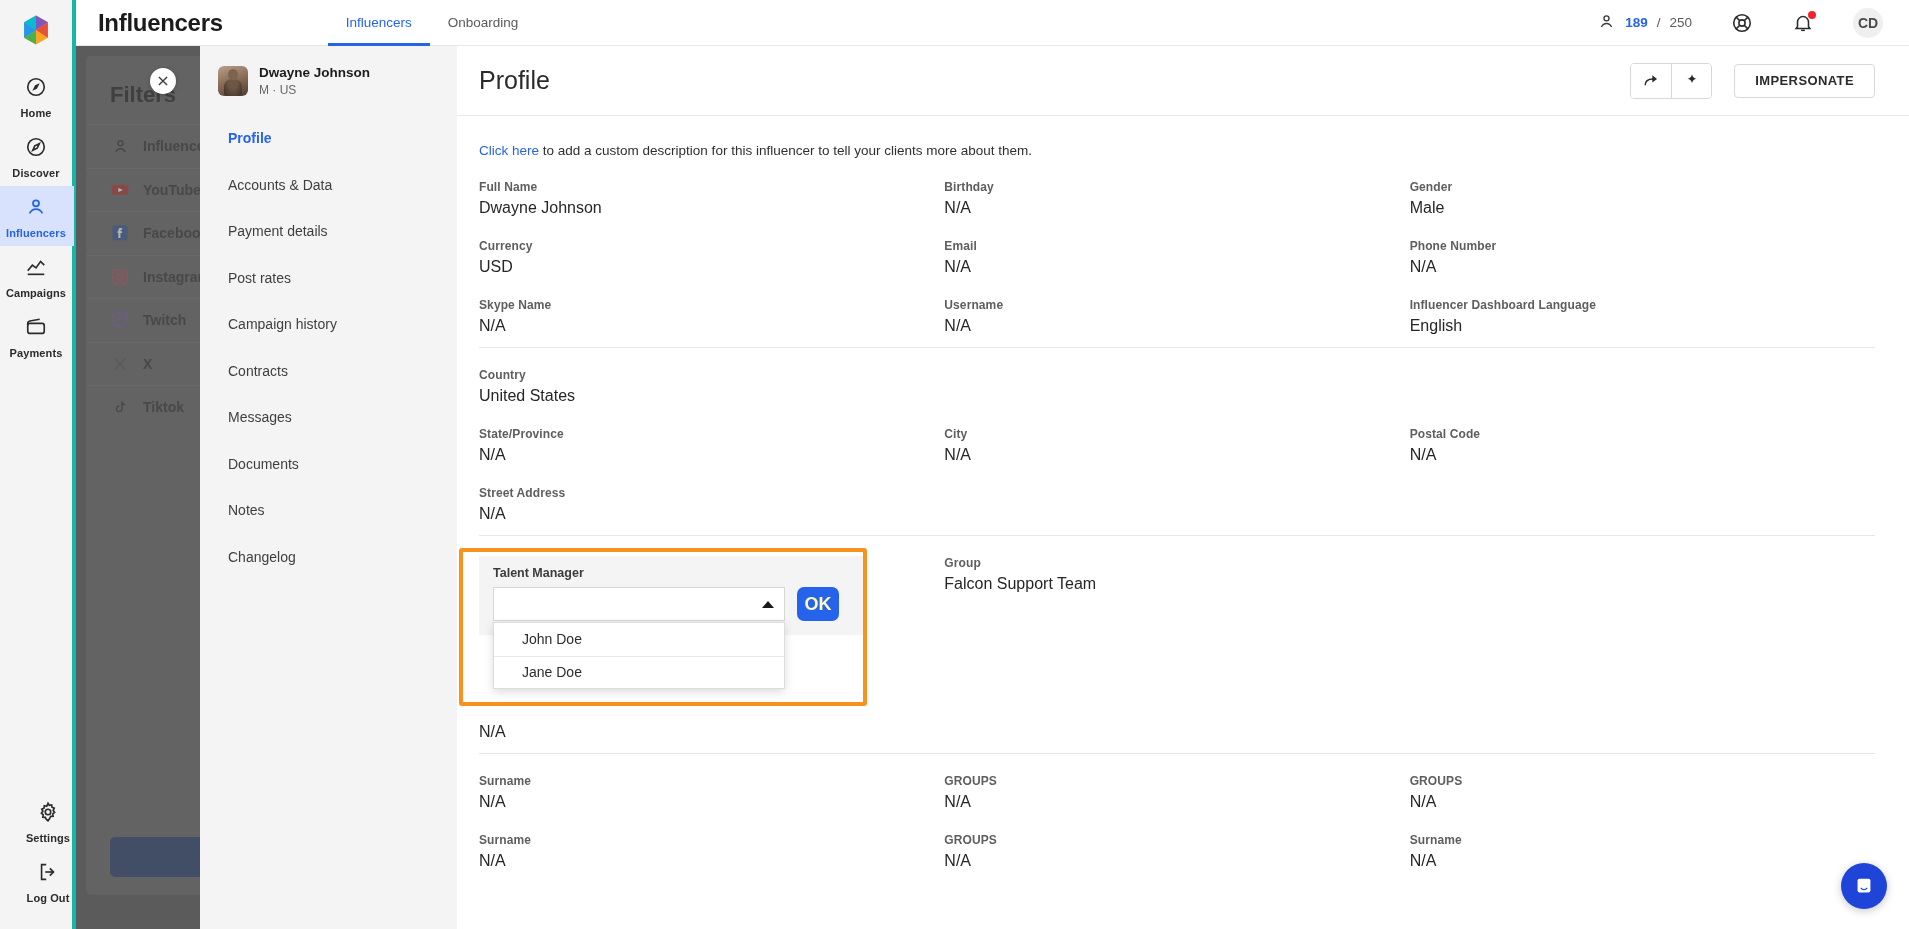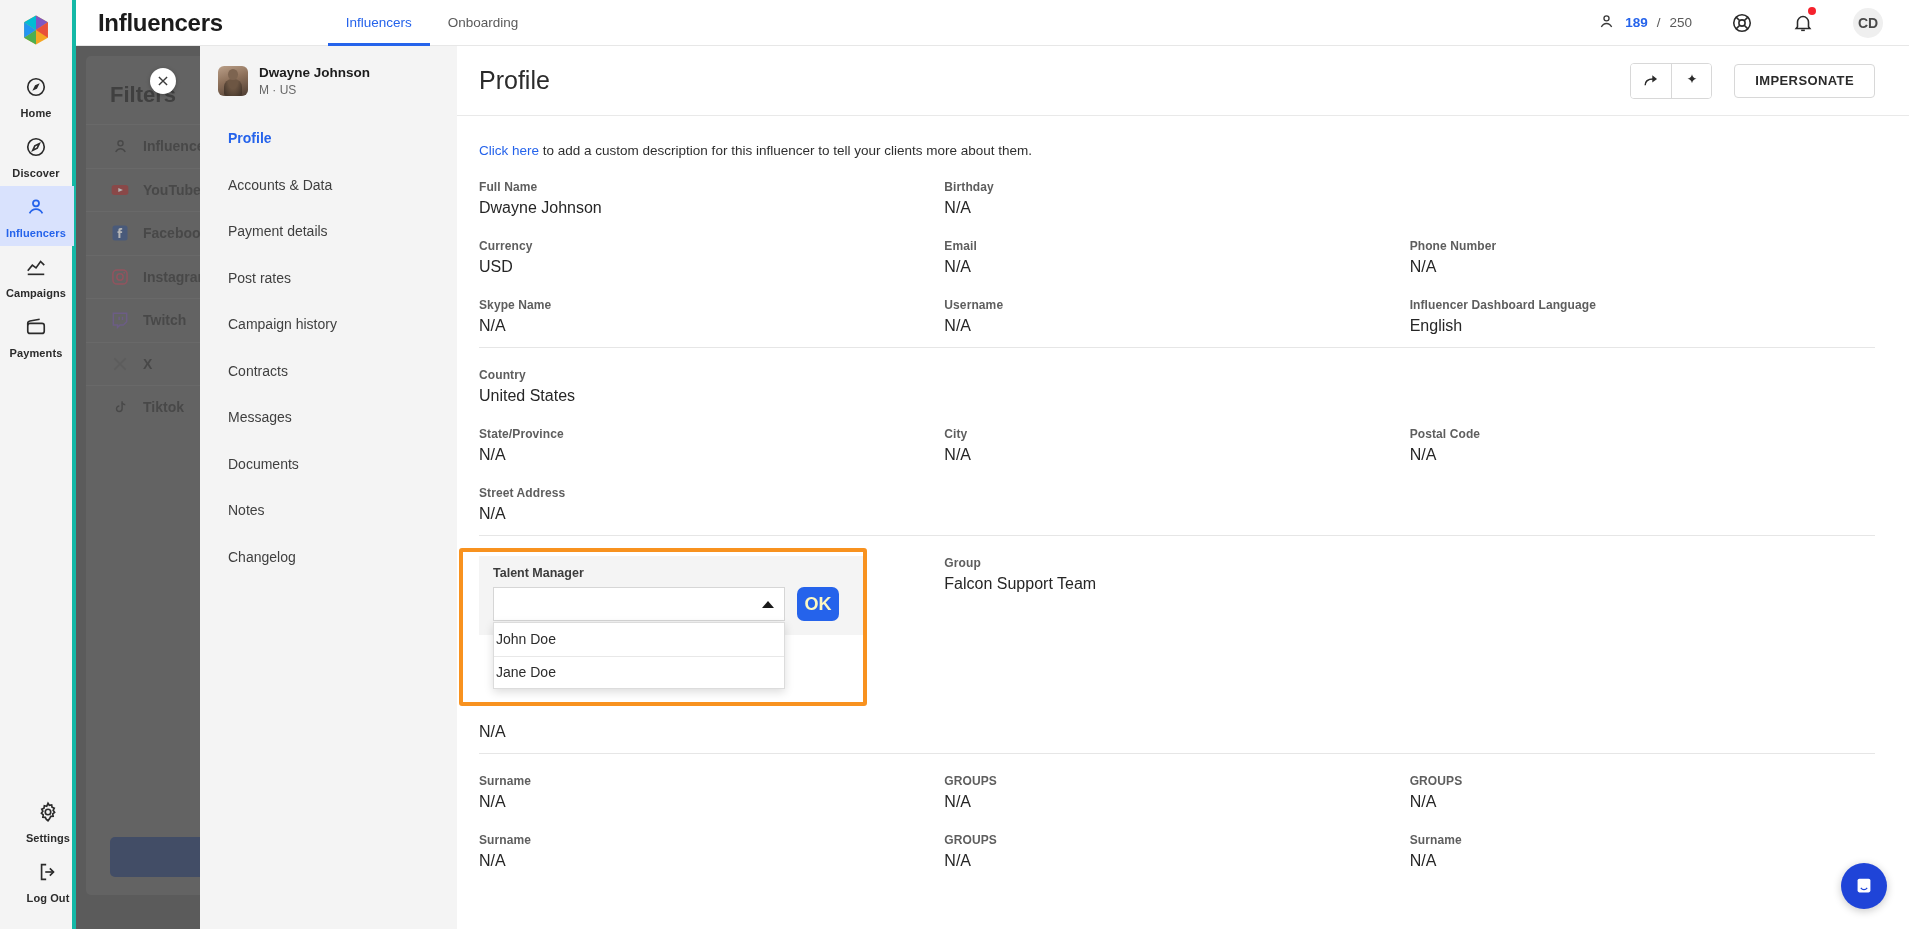--- a/index.html
+++ b/index.html
@@ -35,21 +35,21 @@
     display: flex; align-items: center; z-index: 35;
   }
   .app-title { font-size: 24px; font-weight: 700; color: #1b1b1b;
                margin-left: 22px; letter-spacing: -.3px; }
   .tabs { display: flex; align-items: flex-end; height: 46px; margin-left: 105px; gap: 0; }
   .tab {
     font-size: 13.5px; color: #5a5a5a; padding: 0 18px; height: 46px;
     display: flex; align-items: center; cursor: pointer; white-space: nowrap;
   }
   .tab.active { color: #2563eb; box-shadow: inset 0 -3px 0 0 #2563eb; }
-  .top-right { margin-left: auto; display: flex; 
+  .top-right { margin-left: auto; display: flex; align-items: center;
                gap: 39px; margin-right: 26px; }
   .seats { display: flex; align-items: center; gap: 9px; font-size: 13.5px; color: #5a5a5a; }
   .seats b { color: #2563eb; font-weight: 700; }
   .icon-btn { cursor: pointer; color: #333; display: flex; align-items: center;
               position: relative; }
   .dot { position: absolute; top: -1px; right: -2px; width: 8px; height: 8px;
          border-radius: 50%; background: #f5222d; }
   .avatar-top {
     width: 30px; height: 30px; border-radius: 50%; background: #efefef;
     color: #4a4a4a; font-size: 14px; font-weight: 700;
@@ -172,21 +172,21 @@
   }
   .ok-btn {
     width: 42px; height: 34px; background: #2563eb; color: #fef9c3; border: 0;
     border-radius: 7px; font-size: 18px; font-weight: 700; cursor: pointer;
   }
   .tm-dropdown {
     position: absolute; left: 14px; top: 66px; width: 292px; background: #fff;
     border: 1px solid #dcdcdc; box-shadow: 0 3px 9px rgba(0,0,0,.14); z-index: 30;
   }
   .tm-option {
-    height: 32.5px; display: flex; align-items: center; padding: 0 2px;
+    height: 32.5px; display: flex; align-items: center; padding: 0 28px;
     font-size: 14px; color: #2c2c2c; cursor: pointer;
   }
   .tm-option + .tm-option { border-top: 1px solid #e8e8e8; }
   .tm-na { font-size: 16px; color: #262626; margin-top: 88px; }
 
   
   .chat {
     position: absolute; right: 22px; bottom: 20px; width: 46px; height: 46px;
     border-radius: 50%; background: #1f44d8; display: flex; align-items: center;
     justify-content: center; cursor: pointer; z-index: 60;
@@ -451,20 +451,24 @@
 
       <div class="grid3 row">
         <div>
           <div class="fl-label">Full Name</div>
           <div class="fl-value">Dwayne Johnson</div>
         </div>
         <div>
           <div class="fl-label">Birthday</div>
           <div class="fl-value">N/A</div>
         </div>
+        <div>
+          <div class="fl-label">Gender</div>
+          <div class="fl-value">Male</div>
+        </div>
       </div>
 
       <div class="grid3 row">
         <div>
           <div class="fl-label">Currency</div>
           <div class="fl-value">USD</div>
         </div>
         <div>
           <div class="fl-label">Email</div>
           <div class="fl-value">N/A</div>

